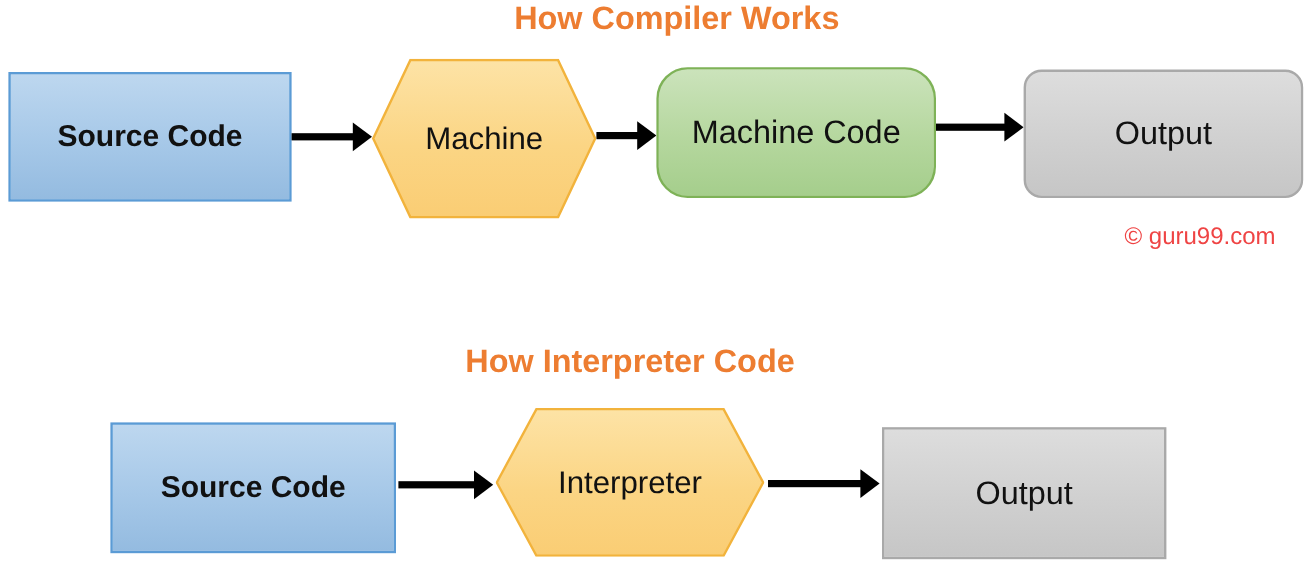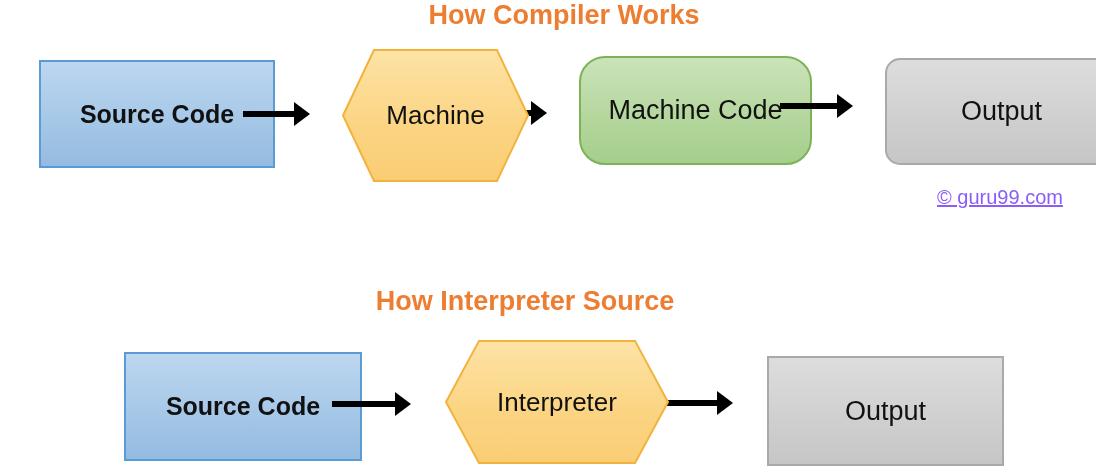--- a/index.html
+++ b/index.html
@@ -18,21 +18,20 @@
     font-weight: bold;
     color: #ED7D31;
     letter-spacing: 0px;
   }
   .node {
     position: absolute;
     display: flex;
     align-items: center;
     justify-content: center;
     box-sizing: border-box;
-    margin-left: 32px;
   }
   .node .label {
     position: relative;
     z-index: 2;
     font-size: 26px;
     color: #111111;
     white-space: nowrap;
   }
   .node .label.bold { font-weight: bold; font-size: 25px; }
   .rect-blue {
@@ -61,24 +60,23 @@
   }
   .arrow .head {
     position: absolute; right: 0; top: 0; width: 0; height: 0;
     border-top: 12px solid transparent;
     border-bottom: 12px solid transparent;
     border-left: 16px solid #000000;
   }
   .watermark {
     position: absolute;
     font-size: 20px;
-    color: #8b5cf6;
+    color: #ef4444;
     text-align: center;
     white-space: nowrap;
-    text-decoration: underline;
   }
 </style>
 </head>
 <body>
 
 <div class="canvas">
 
   <div class="flow-title" style="left:16px; top:0; width:1096px;">How Compiler Works</div>
 
   <div class="node rect-blue" style="left:7px; top:60px; width:236px; height:108px;">
@@ -117,21 +115,21 @@
     <div class="shaft"></div>
     <div class="head"></div>
   </div>
 
   <div class="node round-gray" style="left:853px; top:58px; width:233px; height:107px;">
     <span class="label" style="font-size:27px;">Output</span>
   </div>
 
   <div class="watermark" style="left:905px; top:186px; width:190px;">© guru99.com</div>
 
-  <div class="flow-title" style="left:0; top:286px; width:1050px;">How Interpreter Source</div>
+  <div class="flow-title" style="left:0; top:286px; width:1050px;">How Interpreter Code</div>
 
   <div class="node rect-blue" style="left:92px; top:352px; width:238px; height:109px;">
     <span class="label bold">Source Code</span>
   </div>
 
   <div class="arrow" style="left:332px; top:392px; width:79px;">
     <div class="shaft"></div>
     <div class="head"></div>
   </div>
 

